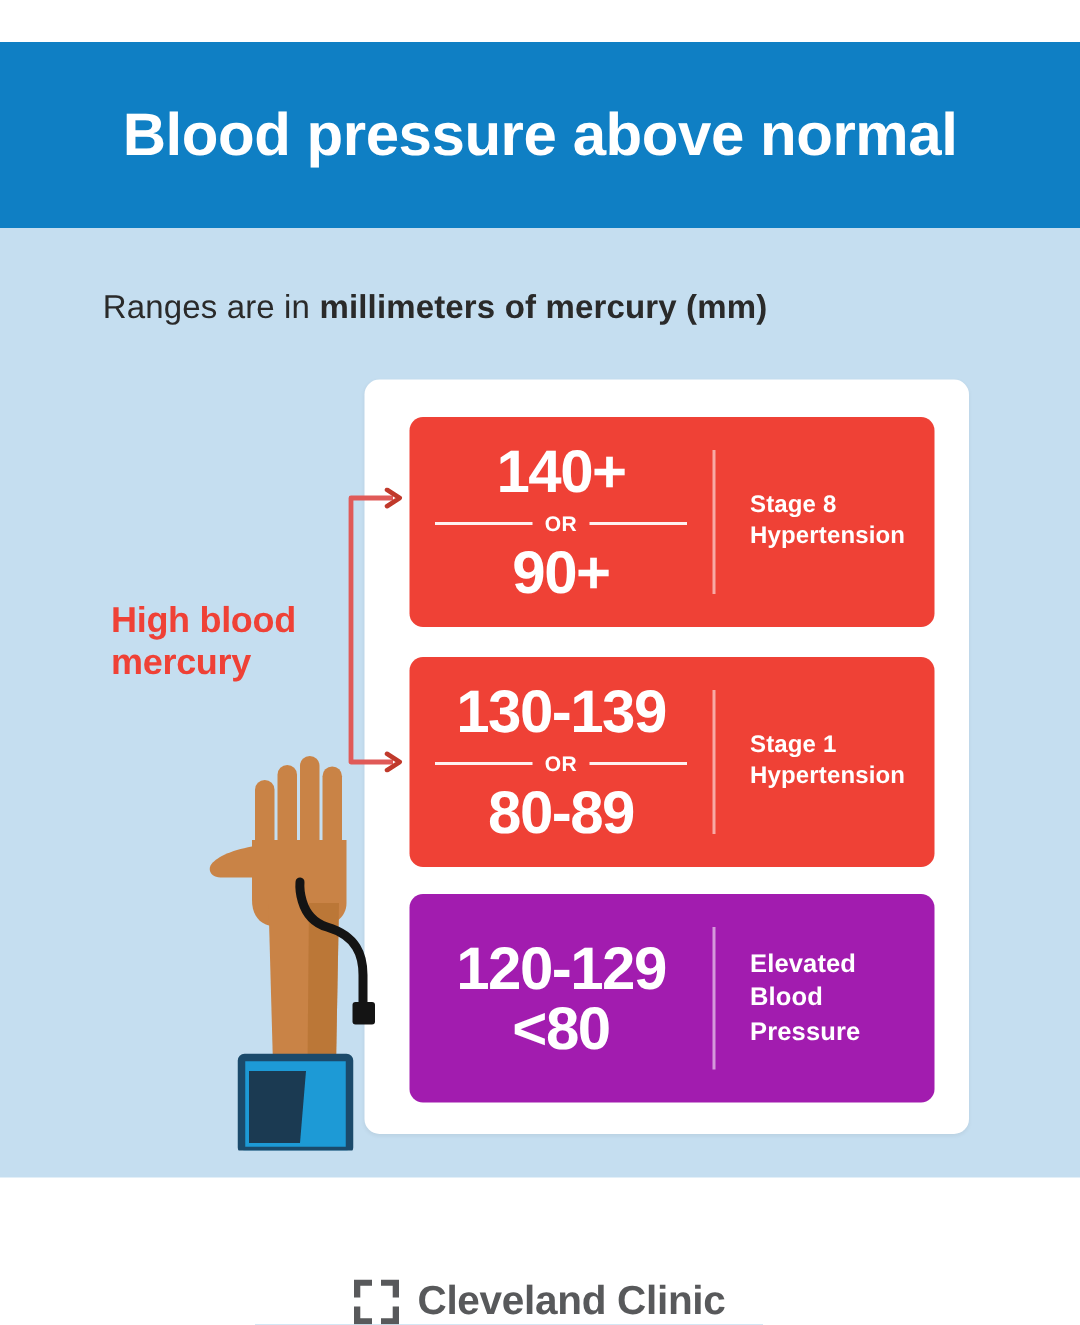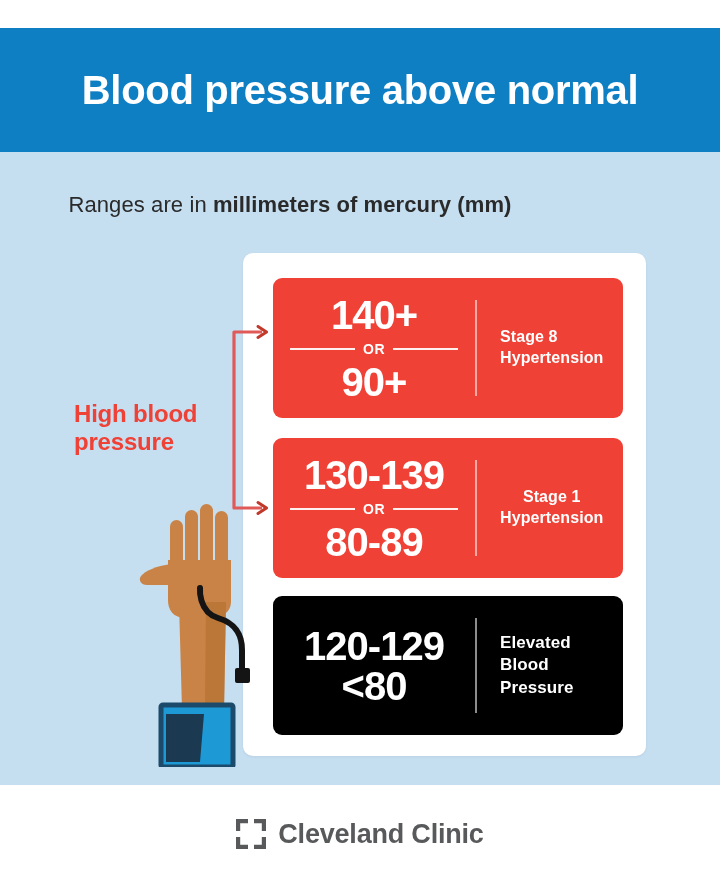--- a/index.html
+++ b/index.html
@@ -67,22 +67,22 @@
   .card {
     position: absolute;
     left: 273px;
     width: 350px;
     height: 140px;
     border-radius: 9px;
     display: flex;
     align-items: stretch;
   }
   .card-1 { top: 278px; background: #ef4136; }
-  .card-2 { top: 438px; background: #ef4136; text-align: center; }
-  .card-3 { top: 596px; background: #000000; height: 139px; }
+  .card-2 { top: 438px; background: #ef4136; }
+  .card-3 { top: 596px; background: #a21caf; height: 139px; }
 
   .card-values {
     width: 202px;
     display: flex;
     flex-direction: column;
     align-items: center;
     justify-content: center;
     padding: 4px 0;
   }
   .val-num {
@@ -162,21 +162,21 @@
     width: 150px; height: 275px;
   }
 
   
   .footer {
     position: absolute;
     left: 0; top: 785px;
     width: 720px; height: 98px;
     background: #ffffff;
     display: flex;
-    align-items: center;
+    align-items: flex-end;
     justify-content: center;
     gap: 12px;
   }
   .logo-mark { width: 30px; height: 30px; display: block; }
   .logo-text {
     font-size: 27px;
     font-weight: bold;
     color: #58595b;
     letter-spacing: -0.2px;
   }
@@ -237,21 +237,21 @@
   </div>
   <div class="card-divider"></div>
   <div class="card-label">
     <span>Elevated
 Blood
 Pressure</span>
   </div>
 </div>
 
 <div class="hbp-label">High blood
-pressure</div>
+mercury</div>
 
 <svg class="bracket" viewBox="0 0 48 190">
   <path d="M 38 7 L 10 7 L 10 183 L 38 183" fill="none" stroke="#e05a58" stroke-width="3.2" stroke-linecap="butt" stroke-linejoin="round"></path>
   <path d="M 34 1.5 L 42.5 7 L 34 12.5" fill="none" stroke="#c0392b" stroke-width="3" stroke-linecap="round" stroke-linejoin="round"></path>
   <path d="M 34 177.5 L 42.5 183 L 34 188.5" fill="none" stroke="#c0392b" stroke-width="3" stroke-linecap="round" stroke-linejoin="round"></path>
 </svg>
 
 <svg class="arm" viewBox="0 0 150 275">
 
   <g>

